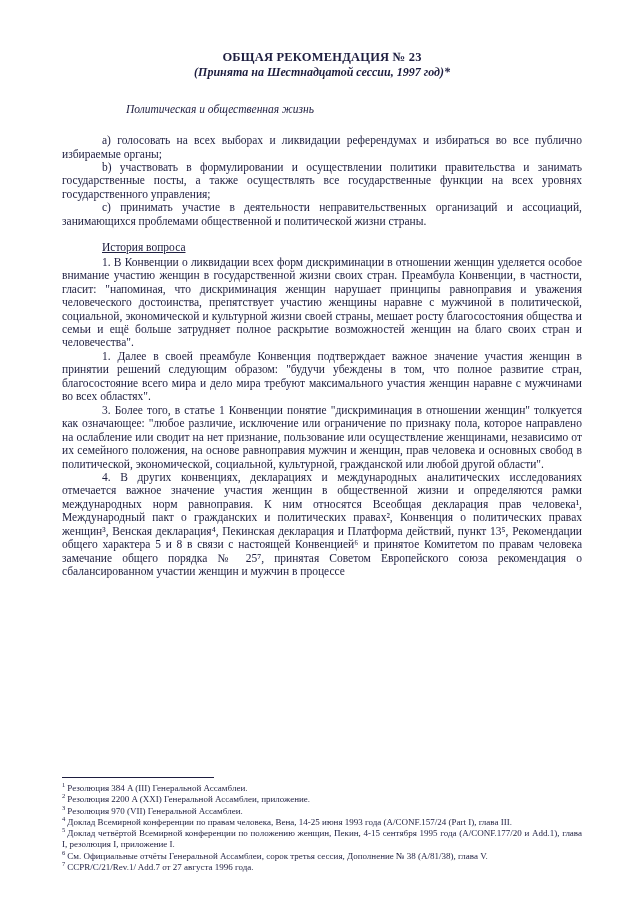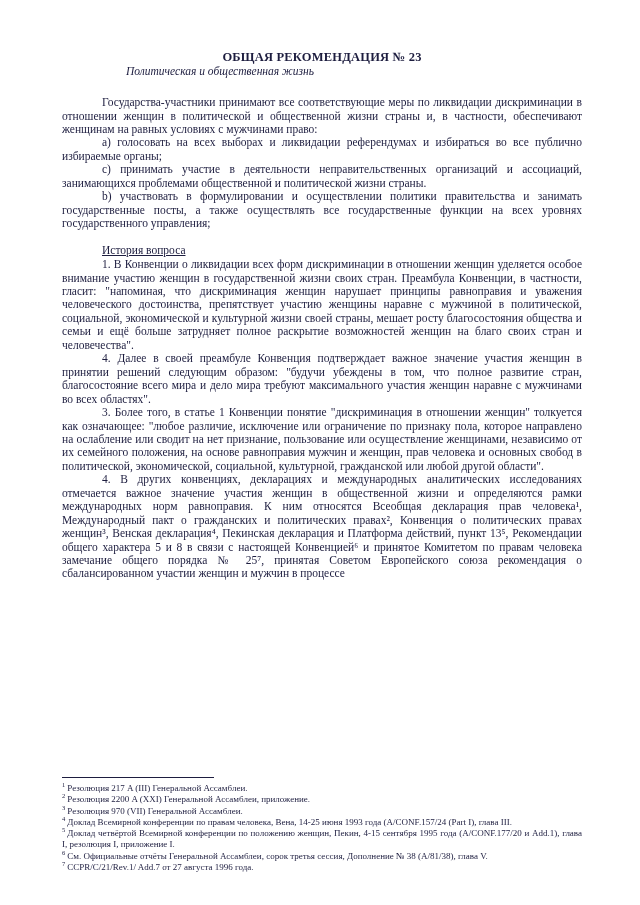--- a/index.html
+++ b/index.html
@@ -61,40 +61,40 @@
     line-height: 0;
     margin-right: 2px;
   }
 </style>
 </head>
 <body>
 
 <div class="page">
 
   <div class="title">ОБЩАЯ РЕКОМЕНДАЦИЯ № 23</div>
+  <div class="subtitle">(Принята на Шестнадцатой сессии, 1997 год)*</div>
 
   <div class="section-heading">Политическая и общественная жизнь</div>
 
-  <p class="para">Государства-участники принимают все соответствующие меры по ликвидации дискриминации в отношении женщин в политической и общественной жизни страны и, в частности, обеспечивают женщинам на равных условиях с мужчинами право:</p>
   <p class="para">a) голосовать на всех выборах и ликвидации референдумах и избираться во все публично избираемые органы;</p>
+  <p class="para">b) участвовать в формулировании и осуществлении политики правительства и занимать государственные посты, а также осуществлять все государственные функции на всех уровнях государственного управления;</p>
   <p class="para">c) принимать участие в деятельности неправительственных организаций и ассоциаций, занимающихся проблемами общественной и политической жизни страны.</p>
-  <p class="para">b) участвовать в формулировании и осуществлении политики правительства и занимать государственные посты, а также осуществлять все государственные функции на всех уровнях государственного управления;</p>
 
   <div class="history-heading-row">
     <span>История вопроса</span>
   </div>
 
   <p class="para">1. В Конвенции о ликвидации всех форм дискриминации в отношении женщин уделяется особое внимание участию женщин в государственной жизни своих стран. Преамбула Конвенции, в частности, гласит: "напоминая, что дискриминация женщин нарушает принципы равноправия и уважения человеческого достоинства, препятствует участию женщины наравне с мужчиной в политической, социальной, экономической и культурной жизни своей страны, мешает росту благосостояния общества и семьи и ещё больше затрудняет полное раскрытие возможностей женщин на благо своих стран и человечества".</p>
-  <p class="para">4. Далее в своей преамбуле Конвенция подтверждает важное значение участия женщин в принятии решений следующим образом: "будучи убеждены в том, что полное развитие стран, благосостояние всего мира и дело мира требуют максимального участия женщин наравне с мужчинами во всех областях".</p>
+  <p class="para">1. Далее в своей преамбуле Конвенция подтверждает важное значение участия женщин в принятии решений следующим образом: "будучи убеждены в том, что полное развитие стран, благосостояние всего мира и дело мира требуют максимального участия женщин наравне с мужчинами во всех областях".</p>
   <p class="para">3. Более того, в статье 1 Конвенции понятие "дискриминация в отношении женщин" толкуется как означающее: "любое различие, исключение или ограничение по признаку пола, которое направлено на ослабление или сводит на нет признание, пользование или осуществление женщинами, независимо от их семейного положения, на основе равноправия мужчин и женщин, прав человека и основных свобод в политической, экономической, социальной, культурной, гражданской или любой другой области".</p>
   <p class="para">4. В других конвенциях, декларациях и международных аналитических исследованиях отмечается важное значение участия женщин в общественной жизни и определяются рамки международных норм равноправия. К ним относятся Всеобщая декларация прав человека¹, Международный пакт о гражданских и политических правах², Конвенция о политических правах женщин³, Венская декларация⁴, Пекинская декларация и Платформа действий, пункт 13⁵, Рекомендации общего характера 5 и 8 в связи с настоящей Конвенцией⁶ и принятое Комитетом по правам человека замечание общего порядка № 25⁷, принятая Советом Европейского союза рекомендация о сбалансированном участии женщин и мужчин в процессе</p>
 
   <div class="footnote-area">
     <hr class="footnote-rule">
-    <p class="footnote"><sup>1</sup><span>Резолюция 217 A (III) Генеральной Ассамблеи.</span></p>
+    <p class="footnote"><sup>1</sup><span>Резолюция 384 A (III) Генеральной Ассамблеи.</span></p>
     <p class="footnote"><sup>2</sup><span>Резолюция 2200 A (XXI) Генеральной Ассамблеи, приложение.</span></p>
     <p class="footnote"><sup>3</sup><span>Резолюция 970 (VII) Генеральной Ассамблеи.</span></p>
     <p class="footnote"><sup>4</sup><span>Доклад Всемирной конференции по правам человека, Вена, 14-25 июня 1993 года (A/CONF.157/24 (Part I), глава III.</span></p>
     <p class="footnote"><sup>5</sup><span>Доклад четвёртой Всемирной конференции по положению женщин, Пекин, 4-15 сентября 1995 года (A/CONF.177/20 и Add.1), глава I, резолюция I, приложение I.</span></p>
     <p class="footnote"><sup>6</sup><span>См. Официальные отчёты Генеральной Ассамблеи, сорок третья сессия, Дополнение № 38 (A/81/38), глава V.</span></p>
     <p class="footnote"><sup>7</sup><span>CCPR/C/21/Rev.1/ Add.7 от 27 августа 1996 года.</span></p>
   </div>
 
 </div>
 

